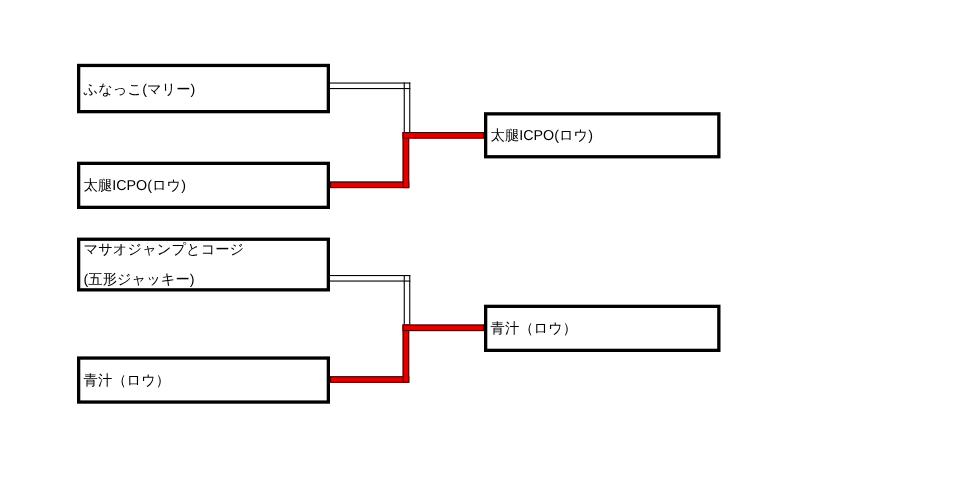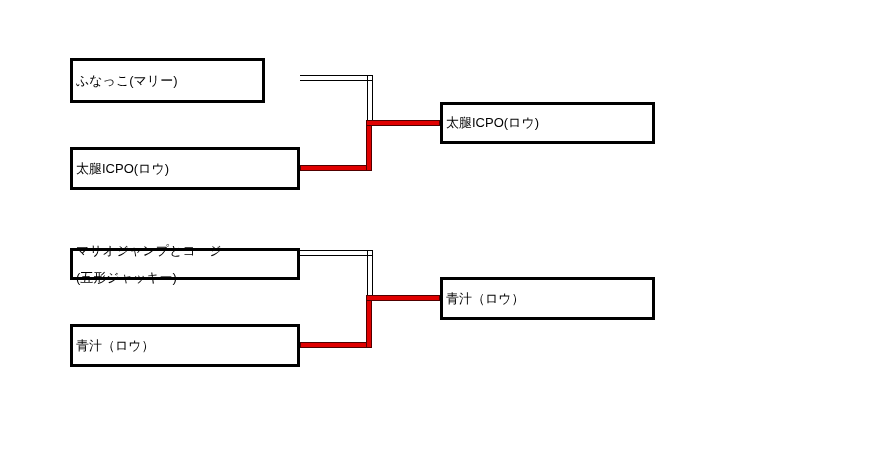--- a/index.html
+++ b/index.html
@@ -45,31 +45,31 @@
   .rline {
     position: absolute;
     box-sizing: border-box;
     background: #e00000;
     border: 1px solid #500000;
   }
   .rline-h { height: 6px; }
   .rline-v { width: 6px; }
 
   
-  #m1p1 { left: 70px;  top: 58px;  width: 195px; height: 45px; }
+  #m1p1 { left: 70px;  top: 58px;  width: 230px; height: 45px; }
   #m1p2 { left: 70px;  top: 147px; width: 230px; height: 43px; }
   #m1w  { left: 440px; top: 102px; width: 215px; height: 42px; }
   #m1dh { left: 300px; top: 75px;  width: 73px; }
   #m1dv { left: 367px; top: 75px;  height: 46px; }
   #m1r1 { left: 300px; top: 165px; width: 72px; }
   #m1rv { left: 366px; top: 120px; height: 51px; }
   #m1r2 { left: 366px; top: 120px; width: 74px; }
 
   
-  #m2p1 { left: 70px;  top: 248px; width: 230px; height: 32px; gap: 13px; }
+  #m2p1 { left: 70px;  top: 216px; width: 230px; height: 49px; gap: 13px; }
   #m2p2 { left: 70px;  top: 324px; width: 230px; height: 43px; }
   #m2w  { left: 440px; top: 277px; width: 215px; height: 43px; }
   #m2dh { left: 300px; top: 250px; width: 73px; }
   #m2dv { left: 367px; top: 250px; height: 46px; }
   #m2r1 { left: 300px; top: 342px; width: 72px; }
   #m2rv { left: 366px; top: 295px; height: 53px; }
   #m2r2 { left: 366px; top: 295px; width: 74px; }
 </style>
 </head>
 <body>

